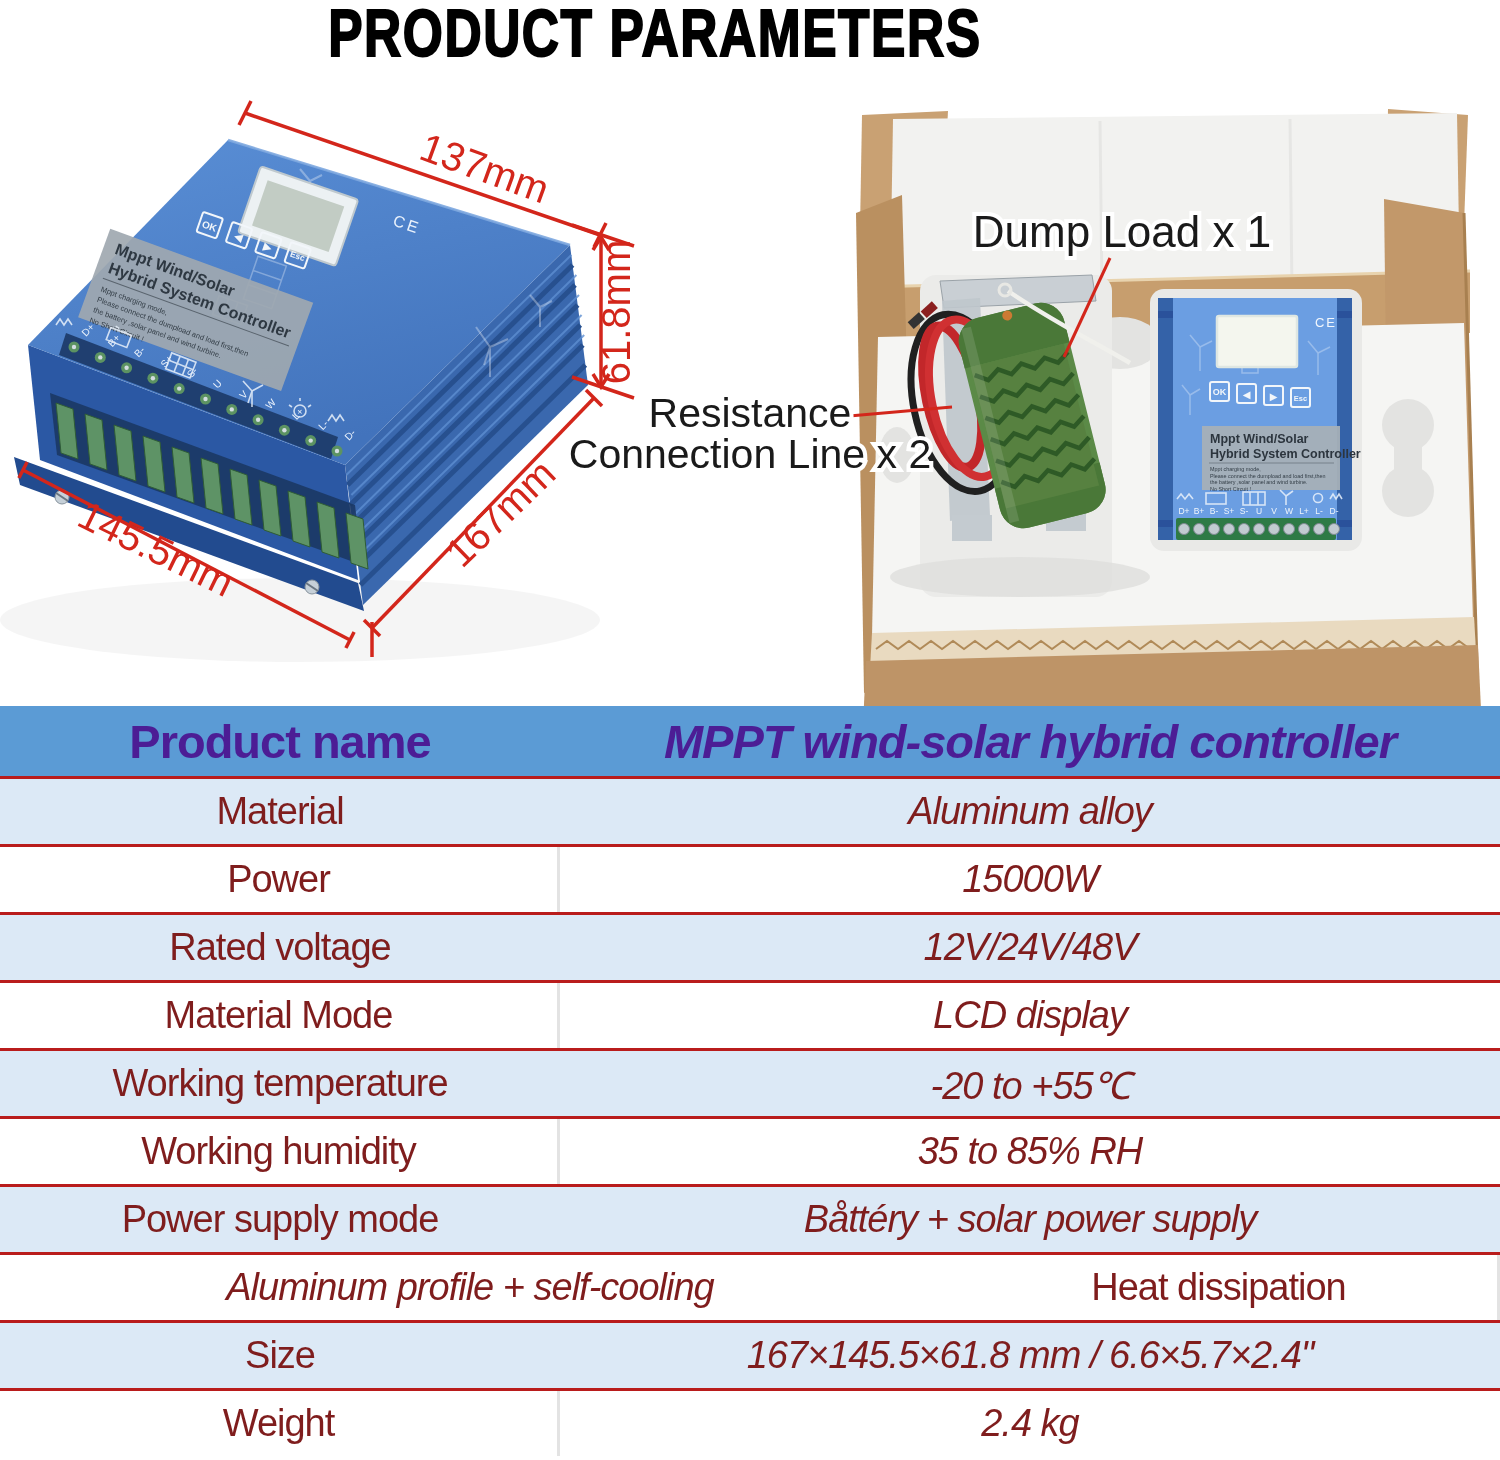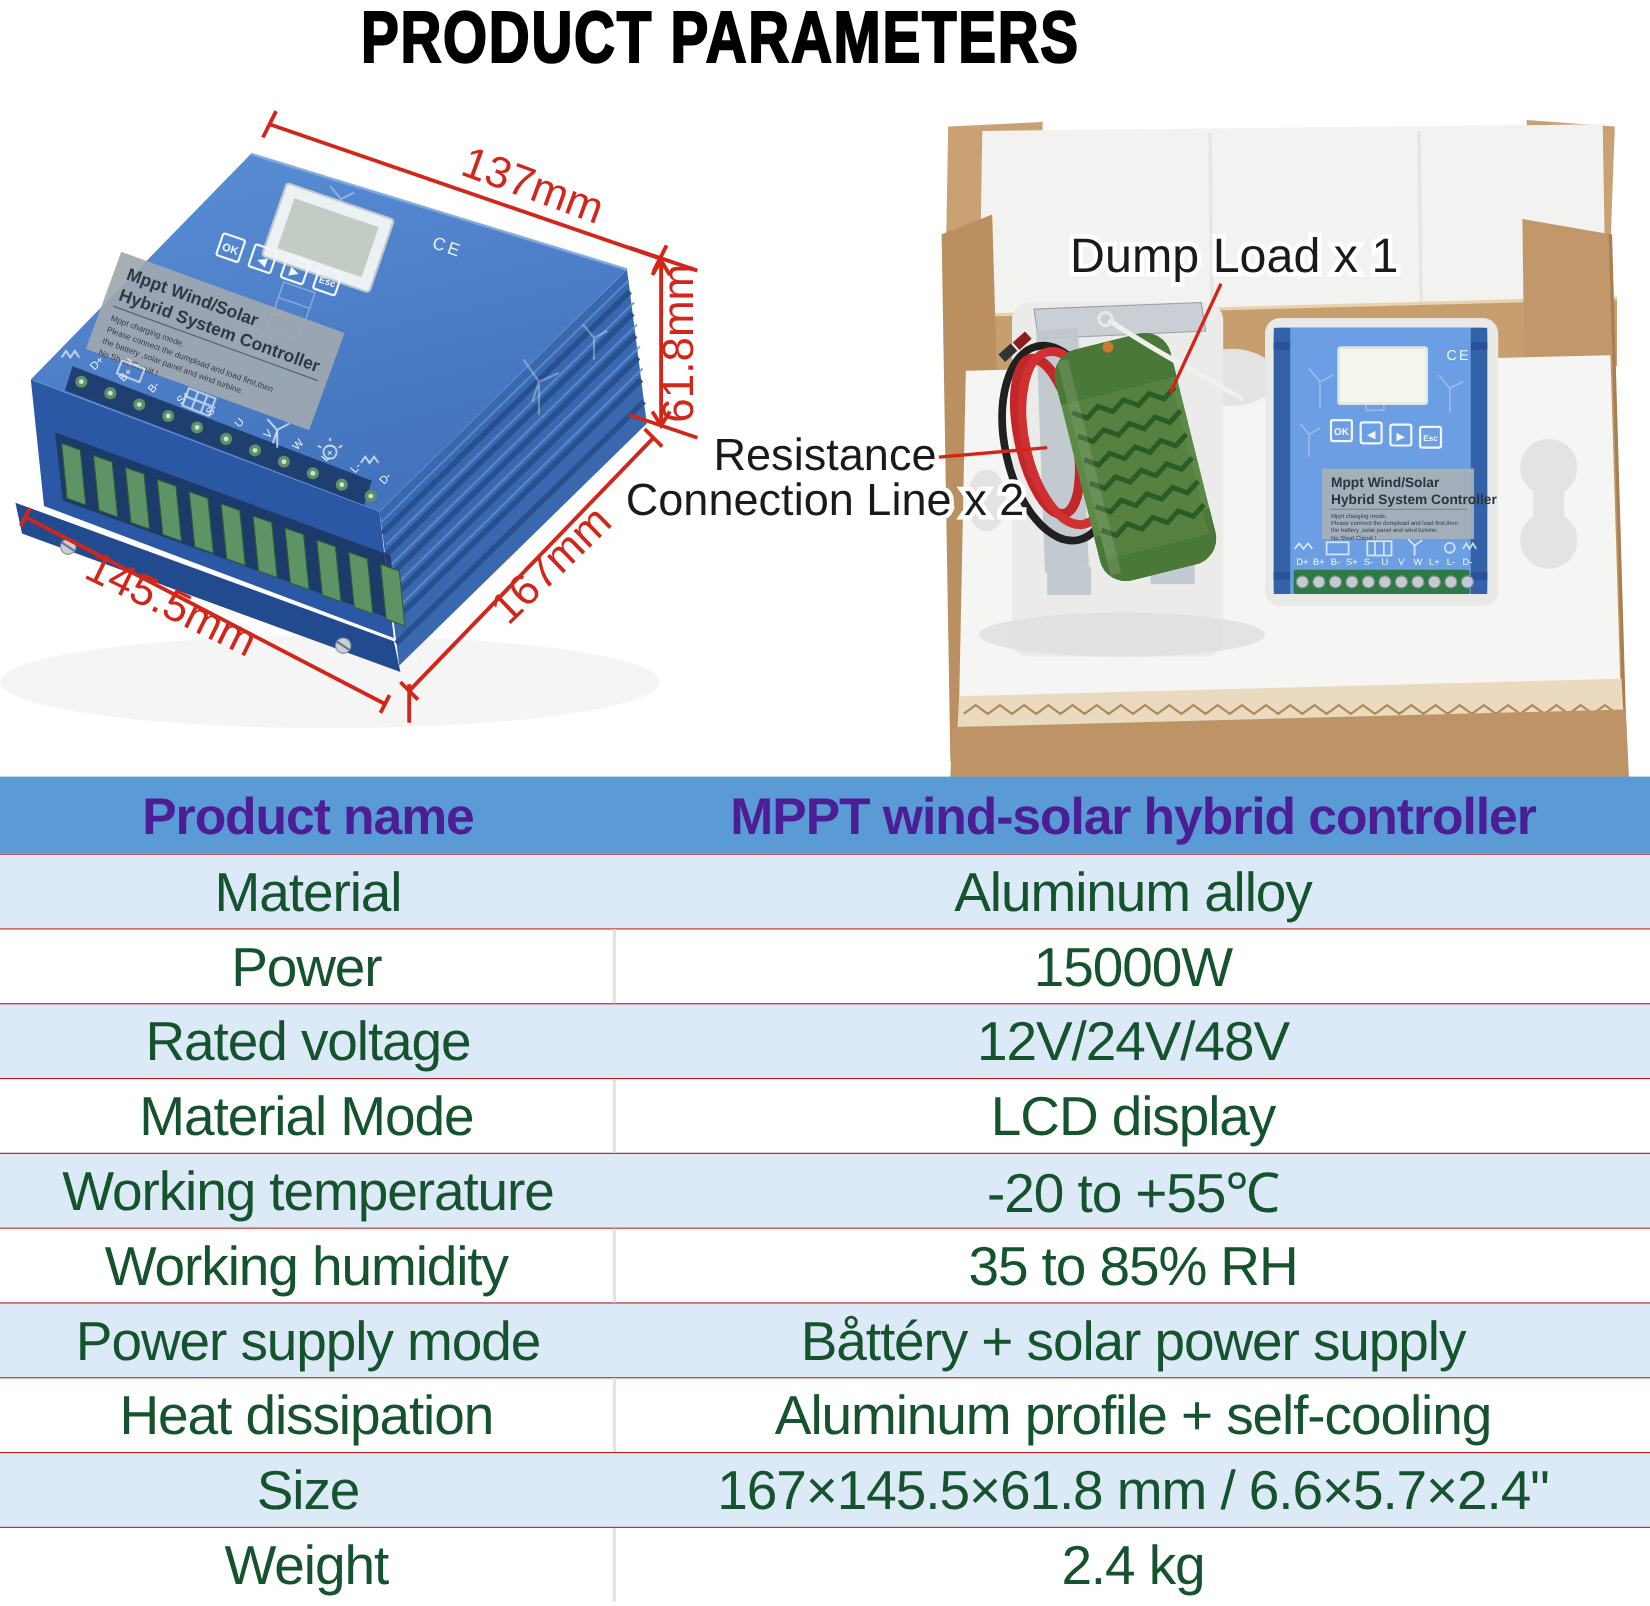--- a/index.html
+++ b/index.html
@@ -22,25 +22,25 @@
   .anno-text2 { fill:#1a1a1a; font-size:41px; paint-order:stroke; stroke:#ffffff; stroke-width:8px; }
   .dim-line { stroke:#d3261b; stroke-width:3.5; fill:none; }
   .lineart { stroke:#ffffff; stroke-width:2; fill:none; opacity:0.32; }
   .lineart2 { stroke:#ffffff; stroke-width:1.5; fill:none; opacity:0.3; }
   .btn-glyph { fill:#f2f6fa; font-weight:bold; }
   .term-label { fill:#eaf2fc; font-size:10px; }
   .term-label2 { fill:#f0f6fc; font-size:8.5px; }
   .icon-stroke { stroke:#e9f1fb; stroke-width:1.6; fill:none; opacity:0.85; }
   
   .spec-table { position:absolute; left:0; top:706px; width:1500px; }
-  .trow { display:flex; height:68px; border-top:1px solid #b91c1c; box-sizing:border-box; font-size:50px; color:#14532d; letter-spacing:-1px; }
+  .trow { display:flex; height:68px; border-top:3px solid #b91c1c; box-sizing:border-box; font-size:38px; color:#7f1d1d; letter-spacing:-1px; }
   .trow.thead { height:70px; border-top:none; background:#5b9bd5; color:#4c1d95; font-weight:bold; font-size:47px; }
   .tcell { display:flex; align-items:center; justify-content:center; height:100%; box-sizing:border-box; }
   .tlabel { width:560px; }
-  .tvalue { flex:1; }
+  .tvalue { flex:1;font-style:italic; }
   .trow.alt { background:#dce9f6; }
   .trow.plain .tlabel { border-right:3px solid #e3e3e3; }
 </style>
 </head>
 <body>
 
 <div class="page">
 
   <div class="title-wrap">
     <h1>PRODUCT PARAMETERS</h1>
@@ -443,22 +443,22 @@
     </div>
     <div class="trow plain">
       <div class="tcell tlabel">Working humidity</div>
       <div class="tcell tvalue">35 to 85% RH</div>
     </div>
     <div class="trow alt">
       <div class="tcell tlabel">Power supply mode</div>
       <div class="tcell tvalue">Båttéry + solar power supply</div>
     </div>
     <div class="trow plain">
+      <div class="tcell tvalue">Aluminum profile + self-cooling</div>
       <div class="tcell tlabel">Heat dissipation</div>
-      <div class="tcell tvalue">Aluminum profile + self-cooling</div>
     </div>
     <div class="trow alt">
       <div class="tcell tlabel">Size</div>
       <div class="tcell tvalue">167×145.5×61.8 mm / 6.6×5.7×2.4"</div>
     </div>
     <div class="trow plain">
       <div class="tcell tlabel">Weight</div>
       <div class="tcell tvalue">2.4 kg</div>
     </div>
   </div>

